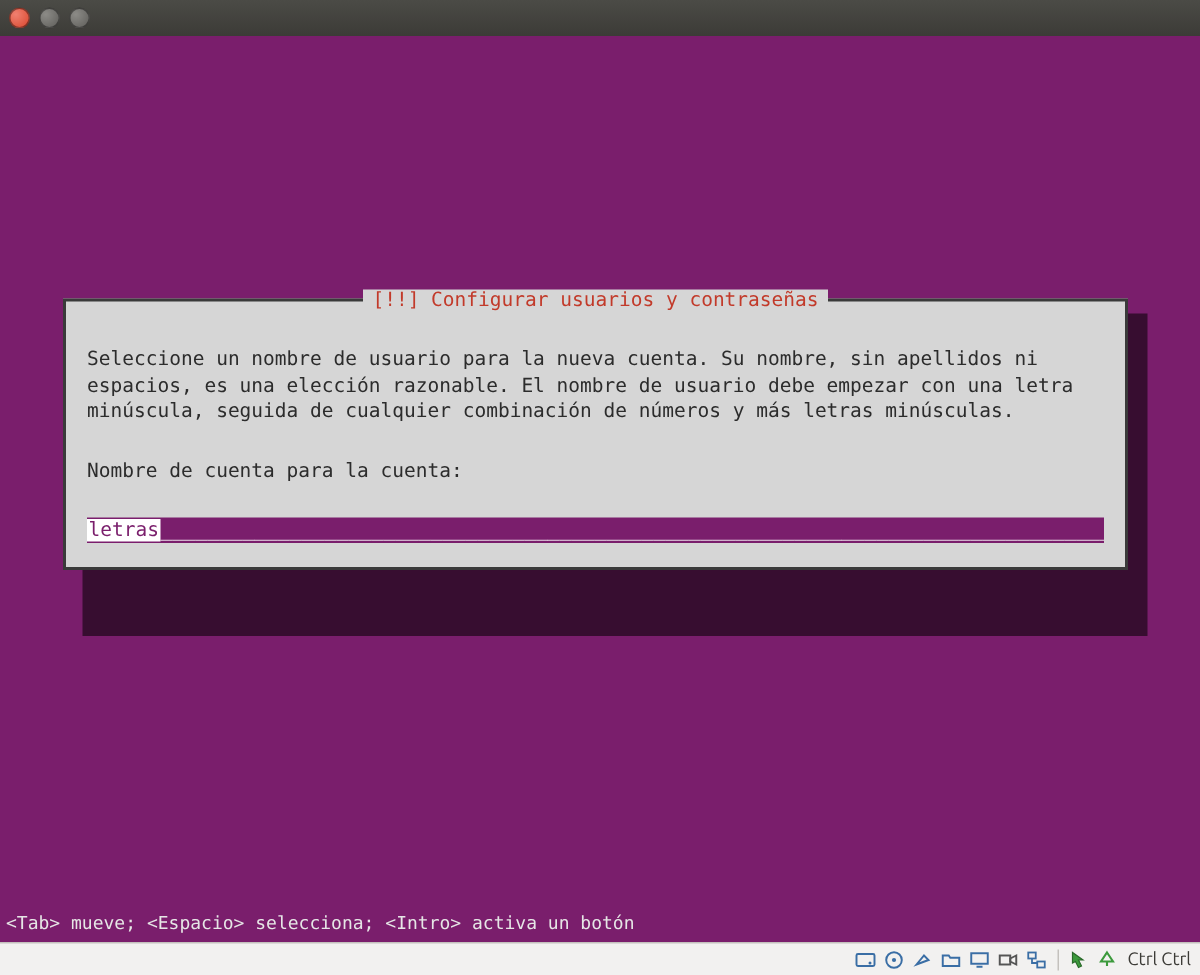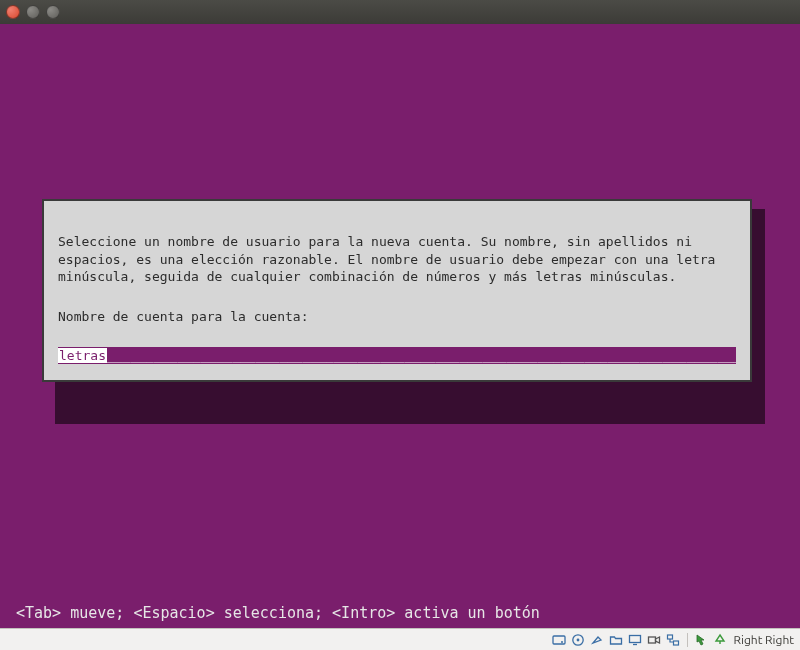--- a/index.html
+++ b/index.html
@@ -100,23 +100,23 @@
   .buttons {
     display: flex;
     justify-content: space-between;
     margin-top: 18px;
     padding: 0 20px;
   }
   .tui-btn { color: #2c2c2c; }
   .footer-hint {
     position: absolute;
     bottom: 6px;
-    left: 16px;
+    left: 4px;
     color: #e6e6e6;
-    font-size: 15px;
+    font-size: 12px;
   }
   .statusbar {
     position: absolute;
     bottom: 0; left: 0; right: 0;
     height: 22px;
     background: #f2f1f0;
     border-top: 1px solid #c4c1bd;
     display: flex;
     align-items: center;
     justify-content: flex-end;
@@ -147,20 +147,23 @@
   <span class="win-btn win-close"></span>
   <span class="win-btn win-min"></span>
   <span class="win-btn win-max"></span>
 </div>
 
 <div class="vm-screen">
 
   <div class="dialog-shadow"></div>
 
   <div class="dialog">
+    <div class="dialog-title-row">
+      <span class="dialog-title">[!!] Configurar usuarios y contraseñas</span>
+    </div>
     <p>Seleccione un nombre de usuario para la nueva cuenta. Su nombre, sin apellidos ni espacios, es una elección razonable. El nombre de usuario debe empezar con una letra minúscula, seguida de cualquier combinación de números y más letras minúsculas.</p>
     <p class="prompt-label">Nombre de cuenta para la cuenta:</p>
     <div class="input-line"><span class="input-val">letras</span><span class="input-fill">_________________________________________________________________________________</span></div>
   </div>
 
   <div class="footer-hint">&lt;Tab&gt; mueve; &lt;Espacio&gt; selecciona; &lt;Intro&gt; activa un botón</div>
 </div>
 
 <div class="statusbar">
   <span class="status-icon">
@@ -209,14 +212,14 @@
     <svg width="14" height="14" viewBox="0 0 14 14">
         <path d="M3 2l0 7 2-1 2 4 2-1-2-4 3 0z" fill="#3c9a3c" stroke="#2a6a2a" stroke-width="0.8"></path>
       </svg>
   </span>
   <span class="status-icon">
     <svg width="14" height="14" viewBox="0 0 14 14">
         <path d="M7 2l4 6H3z" fill="none" stroke="#3c9a3c" stroke-width="1.4"></path>
         <path d="M7 8v3" stroke="#3c9a3c" stroke-width="1.4"></path>
       </svg>
   </span>
-  <span class="hostkey">Right Right</span>
+  <span class="hostkey">Ctrl Ctrl</span>
 </div>
 
 </body></html>

